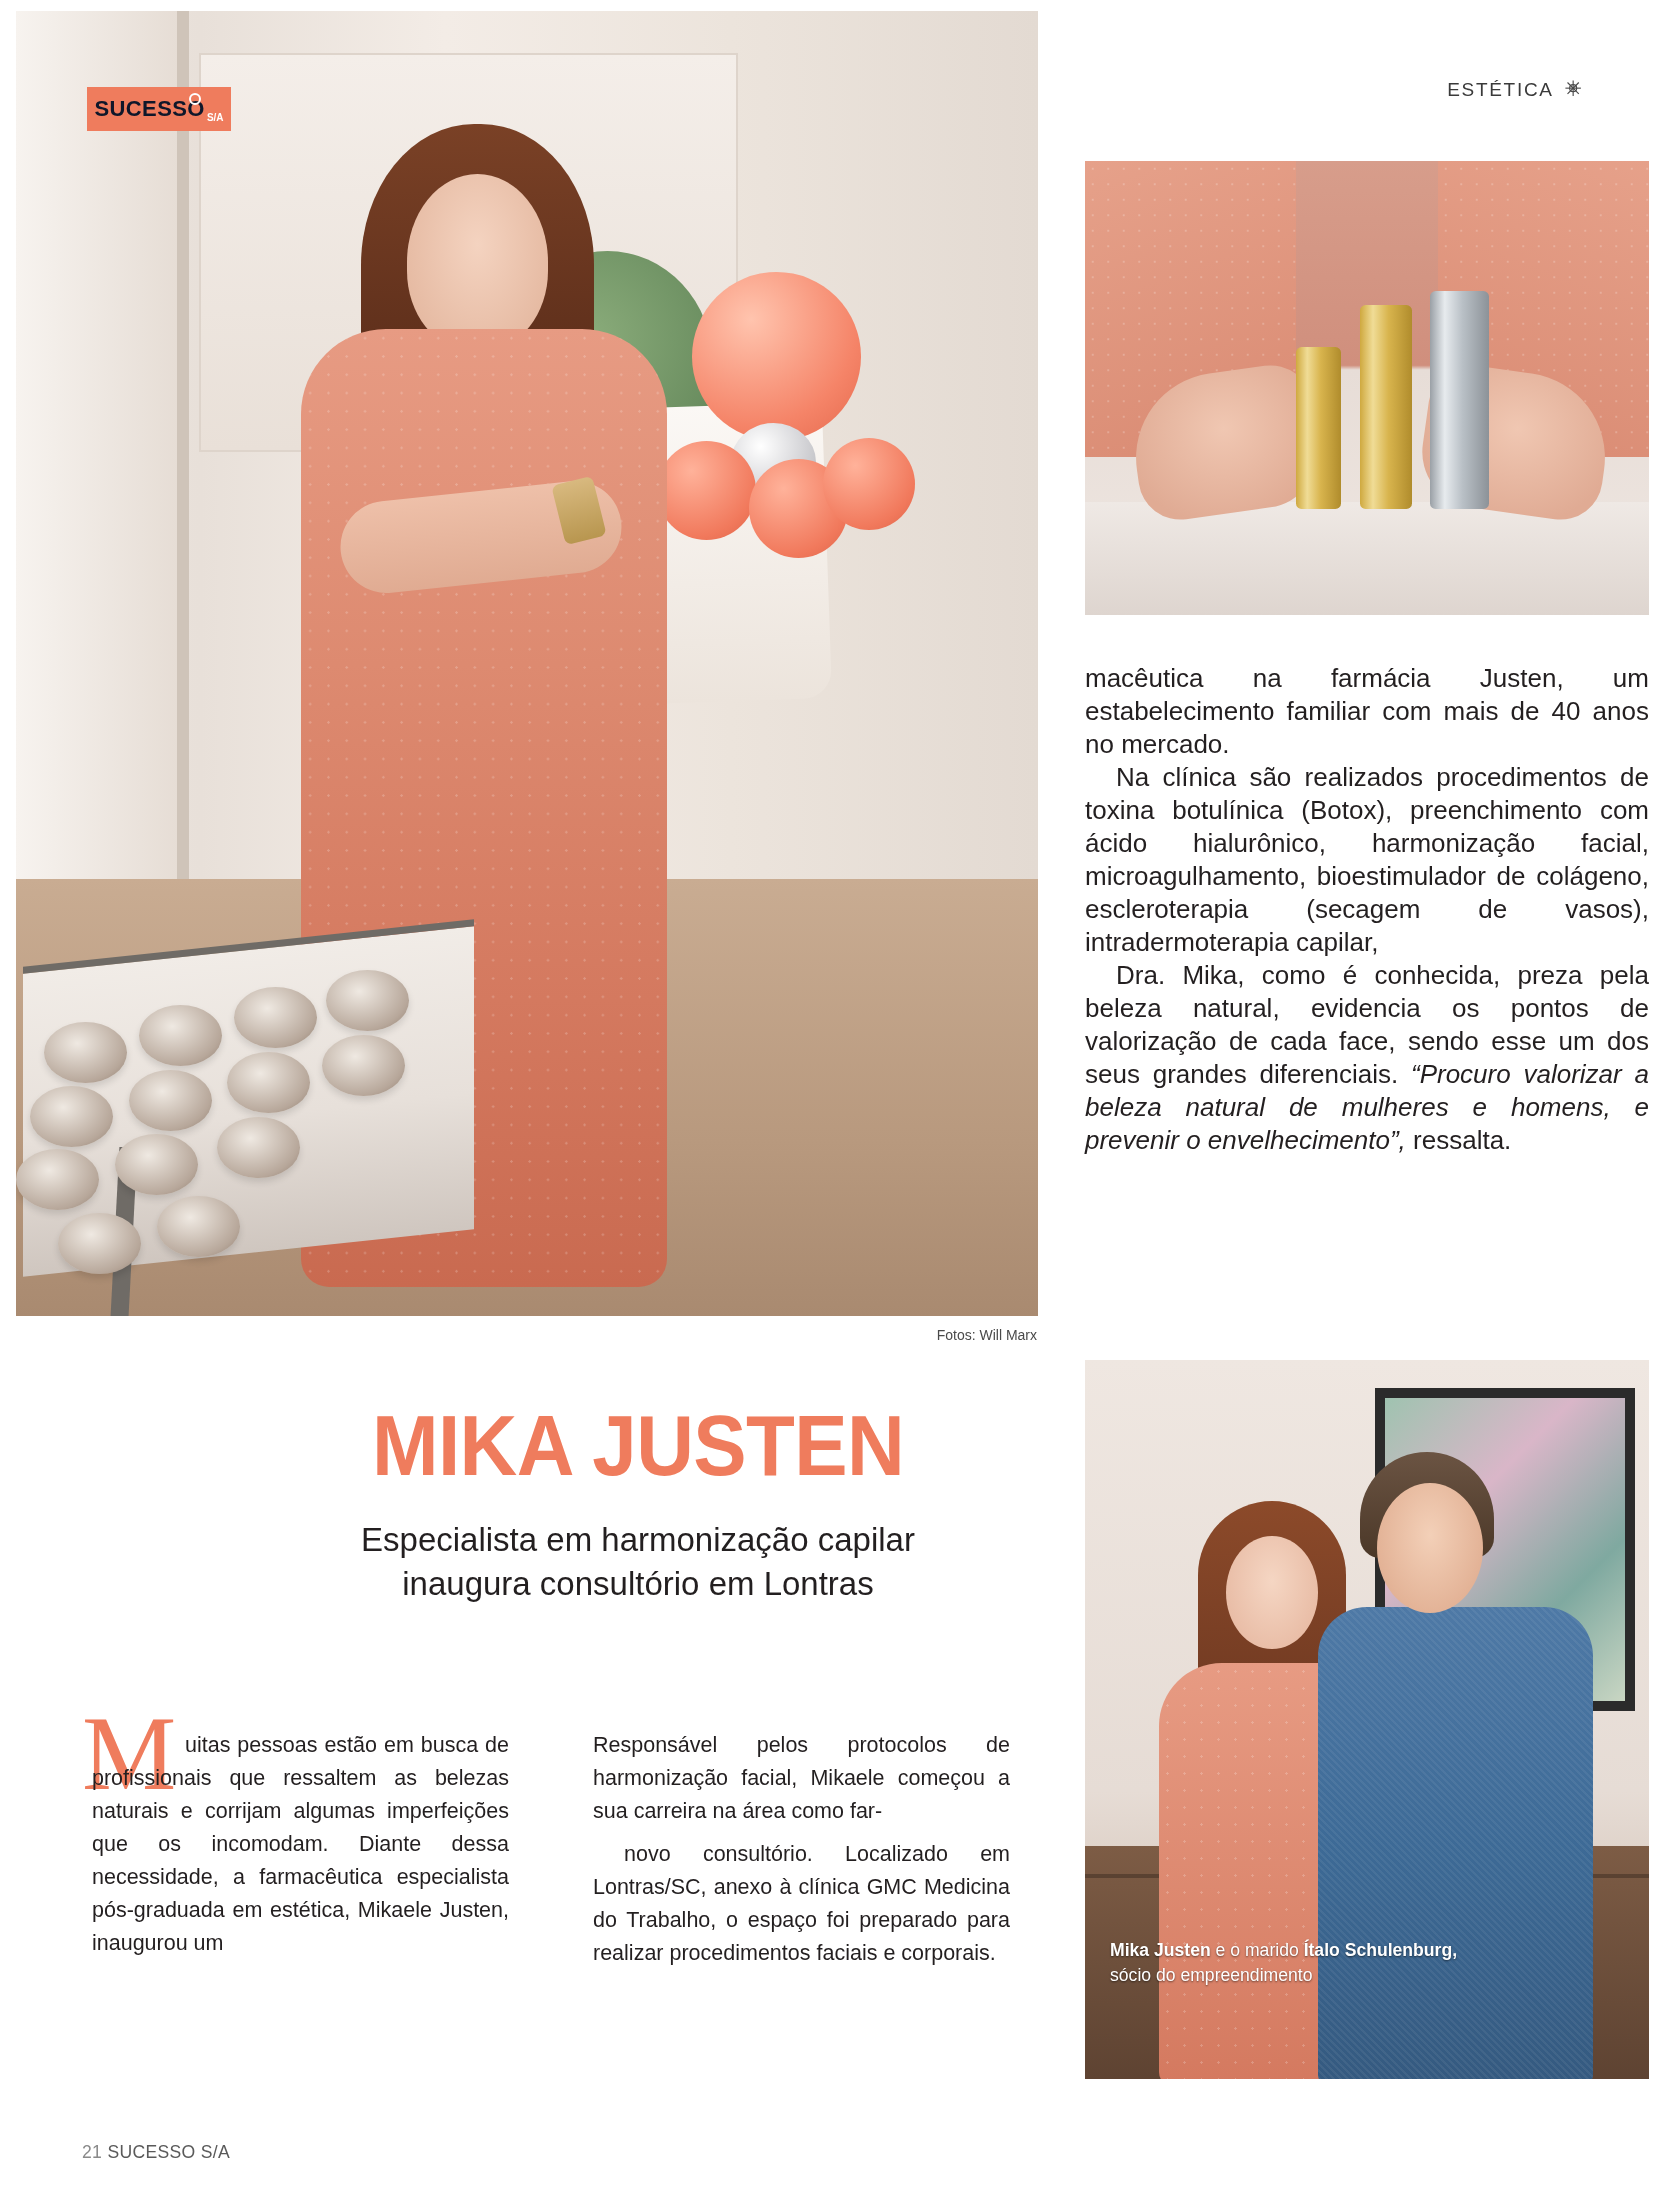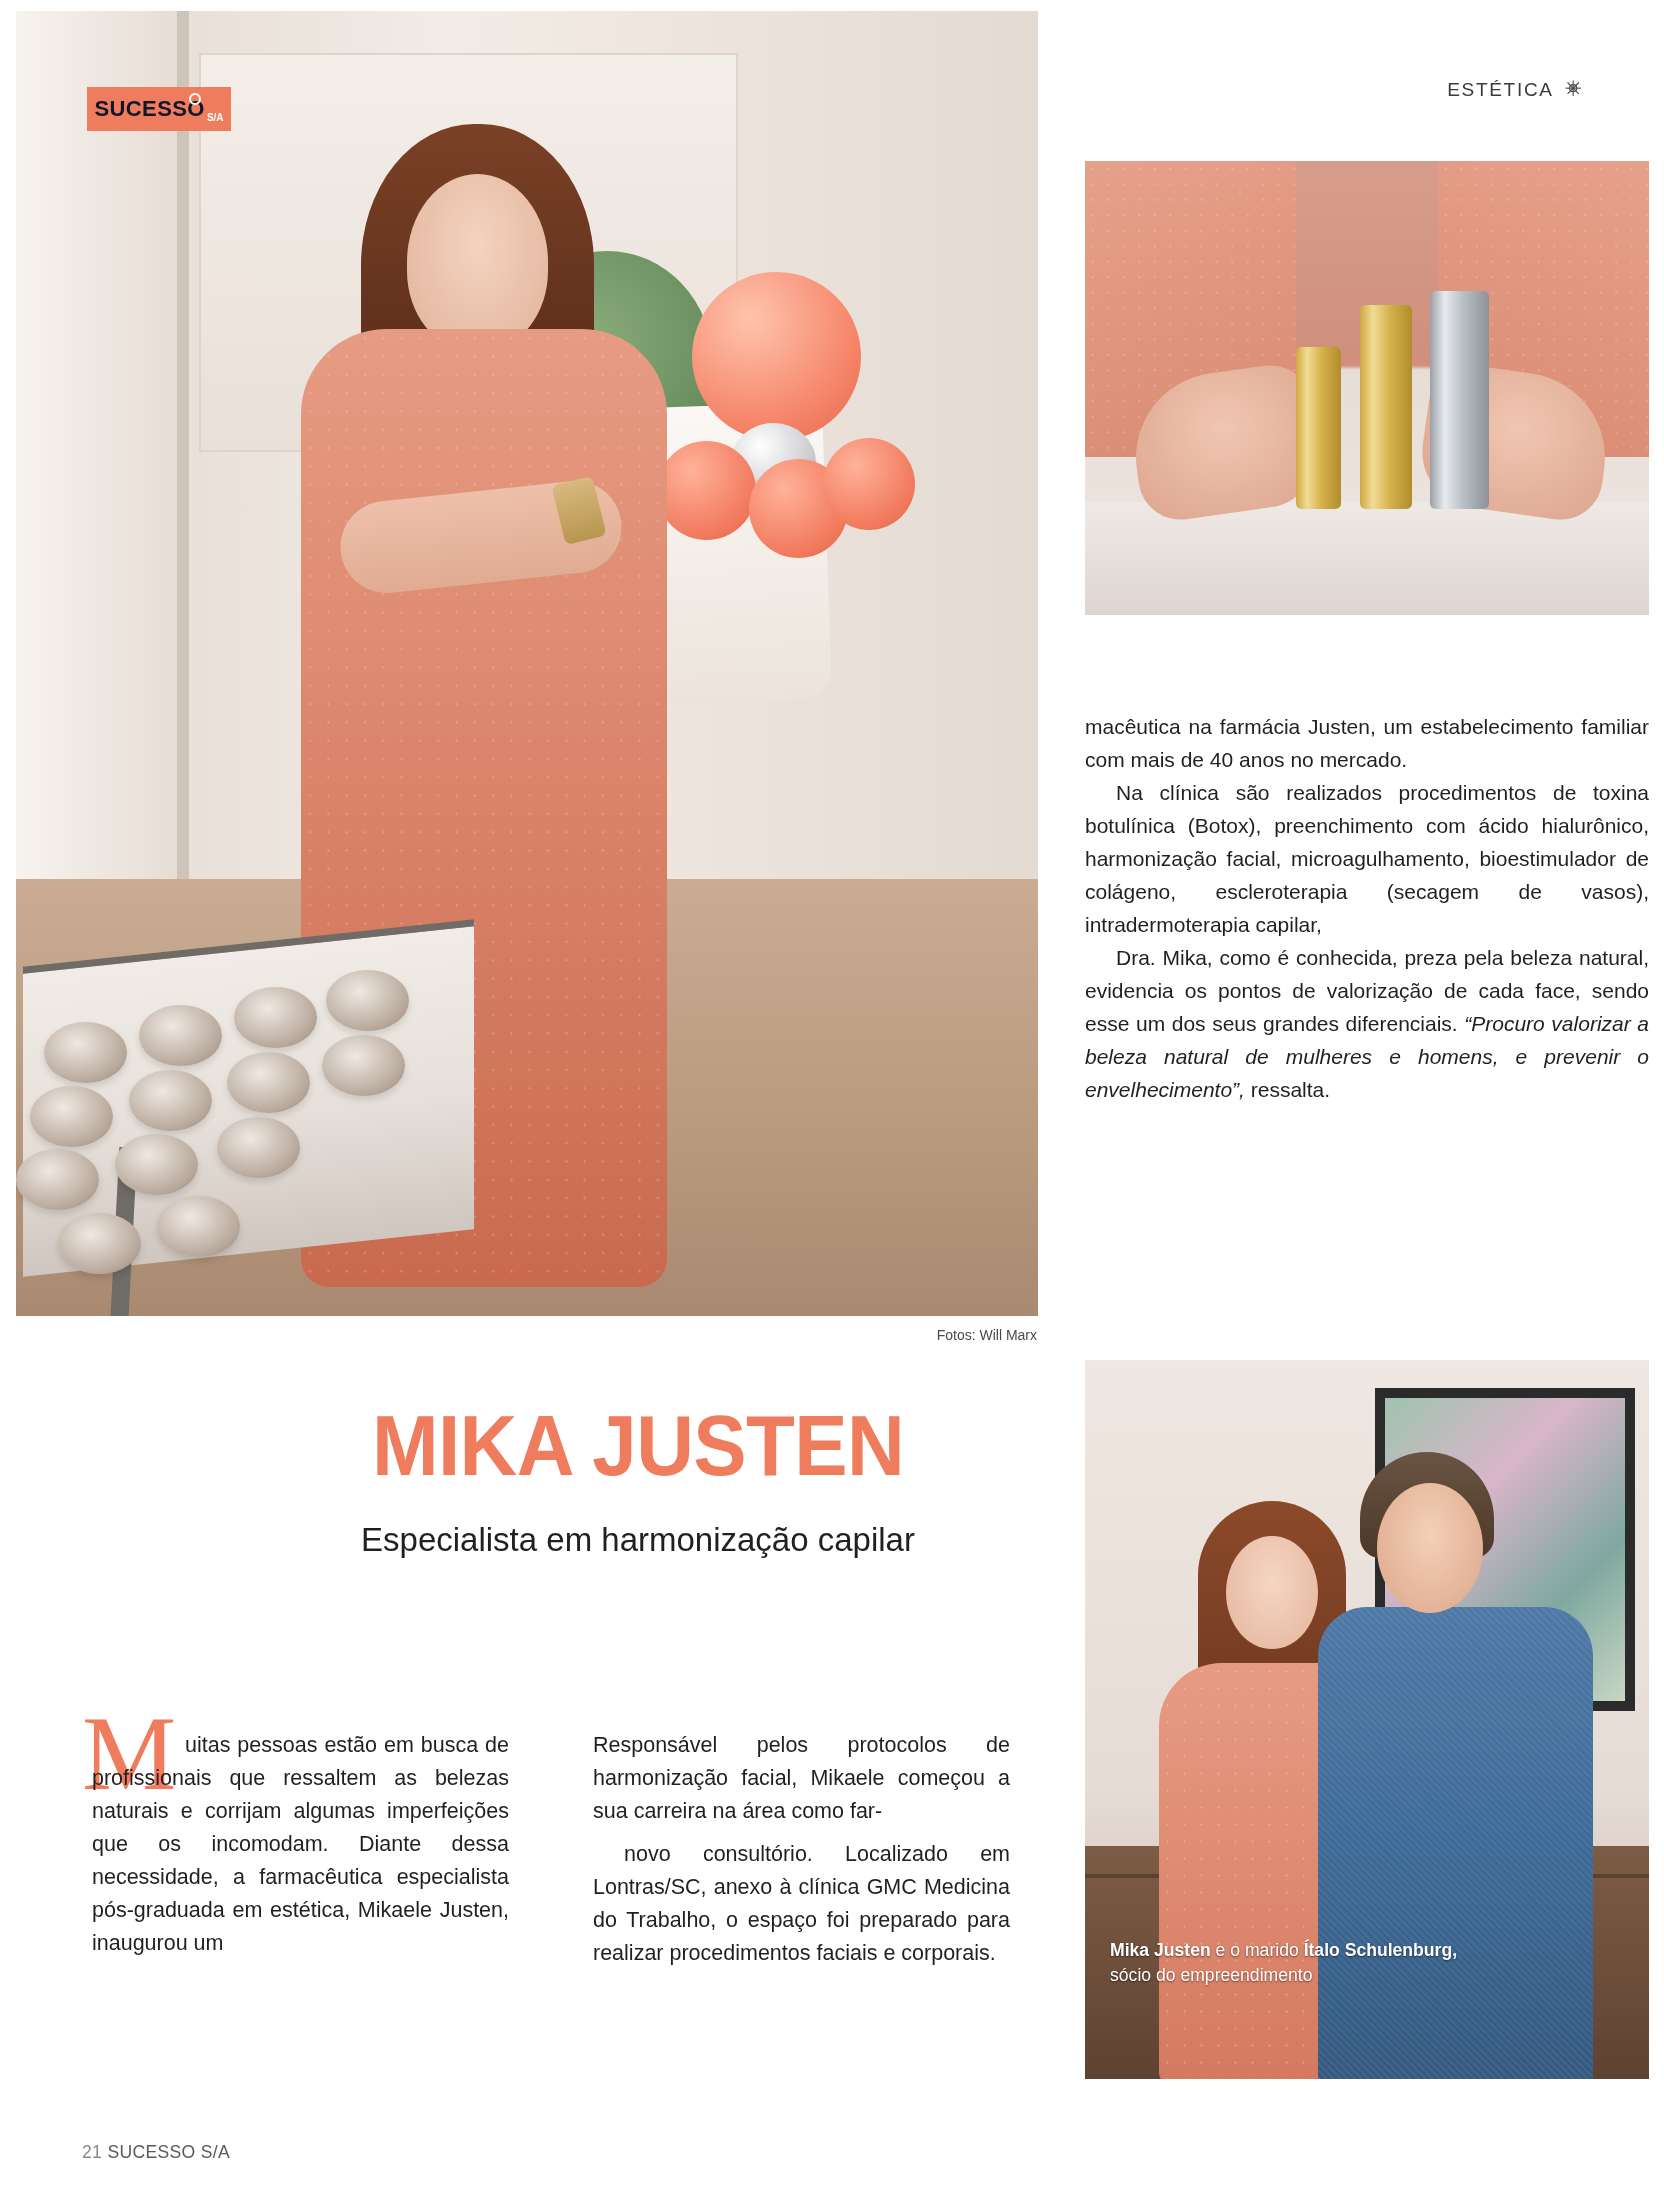--- a/index.html
+++ b/index.html
@@ -257,26 +257,25 @@
     position:absolute; left:0; bottom:0; width:100%; height:113px;
     background: linear-gradient(180deg,#efe9e5,#ded5cf);
   }
 
   
   #right-column {
     position: absolute;
     left: 1085px;
     top: 662px;
     width: 564px;
-    font-size: 21px;
+    font-size: 26px;
     line-height: 33px;
     text-align: justify;
     color: #231f20;
     font-family: "Liberation Sans", sans-serif;
-    margin-top: 48px;
   }
   #right-column p { margin: 0; }
   #right-column p + p { text-indent: 31px; }
   #right-column .quote { font-style: italic; }
 
   
   #couple-photo {
     position: absolute;
     left: 1085px;
     top: 1360px;
@@ -521,20 +520,21 @@
   <div>
     <b>Mika Justen</b><span> e o marido </span><b>Ítalo Schulenburg,</b>
   </div>
   <div>sócio do empreendimento</div>
 </div>
 
 <div id="headline">
   <div class="title">MIKA JUSTEN</div>
   <div class="subtitle">
     <div>Especialista em harmonização capilar</div>
+    <div>inaugura consultório em Lontras</div>
   </div>
 </div>
 
 <div id="dropcap">M</div>
 
 <div id="body-col-1" class="body-col">
   <p class="first-par">uitas pessoas estão em busca de profissionais que ressaltem as belezas naturais e corrijam algumas  imperfeições que os incomodam. Diante dessa necessidade, a farmacêutica especialista pós-graduada em estética, Mikaele Justen, inaugurou um</p>
 </div>
 
 <div id="body-col-2" class="body-col">

